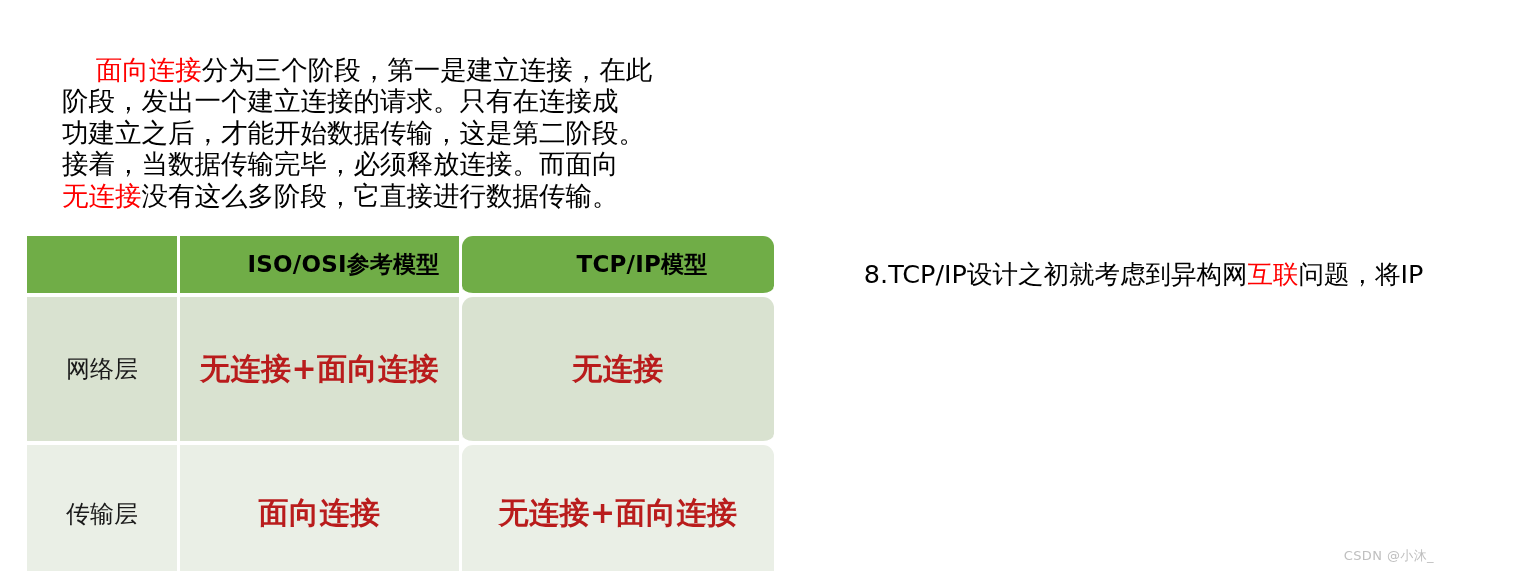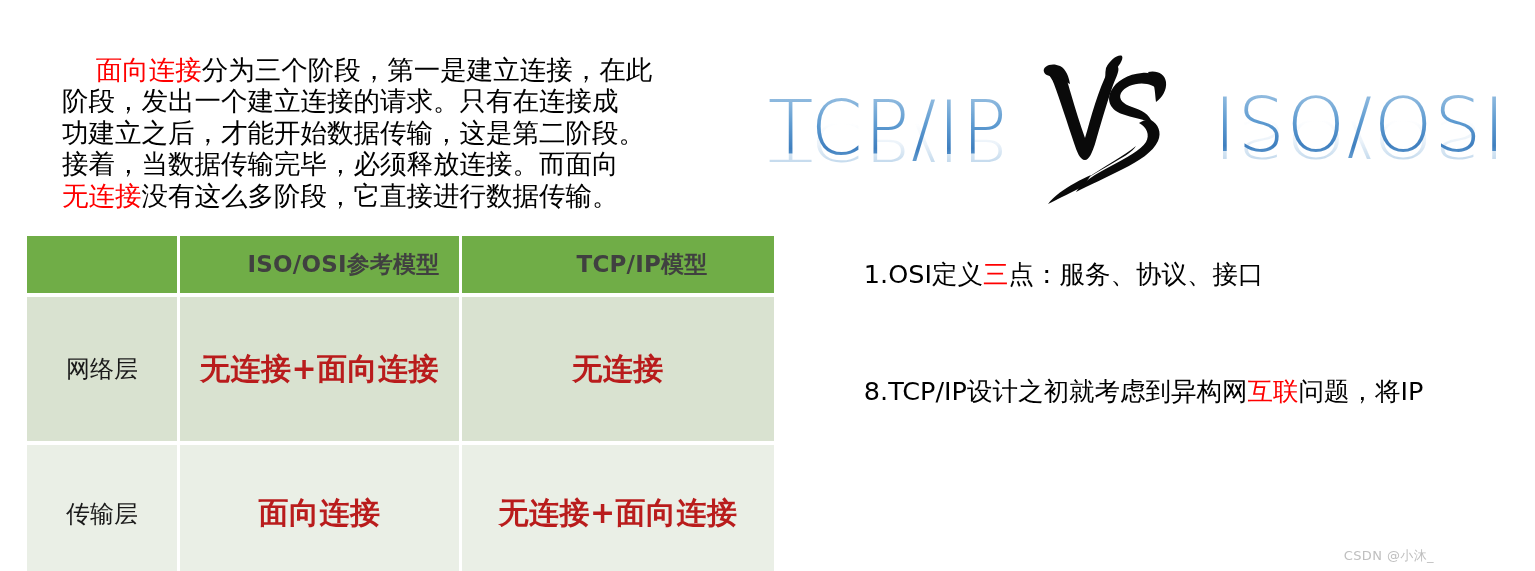--- a/index.html
+++ b/index.html
@@ -54,26 +54,26 @@
   .cmp-table th,
   .cmp-table td {
     padding: 0;
     margin: 0;
     text-align: center;
     vertical-align: middle;
     border-right: 3px solid #ffffff;
     border-bottom: 4px solid #ffffff;
   }
   .cmp-table th:last-child,
-  .cmp-table td:last-child { border-right: none; }
+  .cmp-table td:last-child { border-right: none; border-radius: 11px; }
 
   .cmp-table thead th {
     height: 57px;
     background: #70AD47;
-    color: #404040;
+    color: #000000;
     font-size: 23px;
     font-weight: 700;
     letter-spacing: .2px;
     padding-left: 48px;
   }
   .cmp-table thead th.blank-head { background: #70AD47; }
 
   .row-a td { background: #D9E2D0; height: 144px; }
   .row-b td { background: #EAEFE6; height: 137px; }
 
@@ -175,69 +175,20 @@
 <div id="slide">
 
   <div class="intro-para">
     <span class="hl-red">面向连接</span><span>分为三个阶段，第一是建立连接，在此
 阶段，发出一个建立连接的请求。只有在连接成
 功建立之后，才能开始数据传输，这是第二阶段。
 接着，当数据传输完毕，必须释放连接。而面向
 </span><span class="hl-red">无连接</span><span>没有这么多阶段，它直接进行数据传输。</span>
   </div>
 
-  <div class="vs-banner">
-
-    <div class="vs-reflect tcpip">TCP/IP</div>
-    <div class="vs-word tcpip">TCP/IP</div>
-
-    <div class="vs-mark">
-      <svg width="180" height="160" viewBox="0 0 180 160" aria-hidden="true">
-        <rect x="0" y="0" width="180" height="160" fill="#ffffff"></rect>
-        <g fill="#0a0a0a">
-
-          <path d="M38 26 C34 22 44 18 50 22 C56 26 58 36 61 46
-                   C65 60 70 76 75 90 C78 80 81 68 85 56
-                   C89 44 93 32 99 22 C101 18 106 16 108 19
-                   C110 23 105 31 102 40 C96 58 90 78 85 96
-                   C82 105 79 112 75 112 C70 112 67 104 64 95
-                   C57 74 50 52 44 36 C42 31 40 28 38 26 Z"></path>
-
-          <path d="M34 24 C32 18 42 14 50 18 C56 21 59 29 60 36
-                   C56 34 50 30 44 29 C39 28 35 27 34 24 Z"></path>
-
-          <path d="M96 20 C100 12 108 6 112 8 C114 12 108 18 104 25
-                   C101 30 98 34 96 38 C95 32 95 25 96 20 Z"></path>
-
-          <path d="M150 36 C150 28 142 24 132 25 C118 26 106 33 101 43
-                   C96 53 101 62 112 66 C122 70 134 71 142 75
-                   C140 66 131 62 122 59 C113 56 108 51 111 45
-                   C115 38 127 34 137 36 C143 37 147 40 150 45
-                   C152 43 151 39 150 36 Z"></path>
-
-          <path d="M138 24 C147 22 155 26 156 34 C157 42 152 50 146 54
-                   C145 46 145 38 142 32 C141 28 139 26 138 24 Z"></path>
-
-          <path d="M141 72 C148 76 152 84 148 93 C143 104 129 113 113 121
-                   C97 129 80 137 66 144 C72 134 86 126 101 118
-                   C116 110 131 102 136 94 C140 87 137 79 129 75
-                   C133 72 138 71 141 72 Z"></path>
-
-          <path d="M70 140 C58 146 46 152 38 156 C44 148 54 141 65 135
-                   C70 132 76 129 81 127 C78 132 74 137 70 140 Z"></path>
-
-          <path d="M108 112 C96 119 82 127 72 134 C80 128 92 120 104 113
-                   C112 108 120 103 126 98 C122 104 115 108 108 112 Z"></path>
-        </g>
-      </svg>
-    </div>
-
-    <div class="vs-reflect isoosi">ISO/OSI</div>
-    <div class="vs-word isoosi">ISO/OSI</div>
-  </div>
 
   <table class="cmp-table">
     <colgroup>
       <col class="c1">
         <col class="c2">
         <col class="c3">
     </colgroup>
     <thead>
       <tr>
         <th class="blank-head"></th>
@@ -254,25 +205,20 @@
       <tr class="row-b">
         <td class="cell-label">传输层</td>
         <td class="cell-value">面向连接</td>
         <td class="cell-value">无连接+面向连接</td>
       </tr>
     </tbody>
   </table>
 
   <div class="notes">
 
-    <div class="note-item">
-      <div class="note-line">
-        <span>1.OSI定义</span><span class="hl-red">三</span><span>点：服务、协议、接口</span>
-      </div>
-    </div>
 
 
     <div class="note-item">
       <div class="note-line">
         <span>8.TCP/IP设计之初就考虑到异构网</span><span class="hl-red">互联</span><span>问题，将IP</span>
       </div>
       <div class="note-line">
         
       </div>
     </div>

